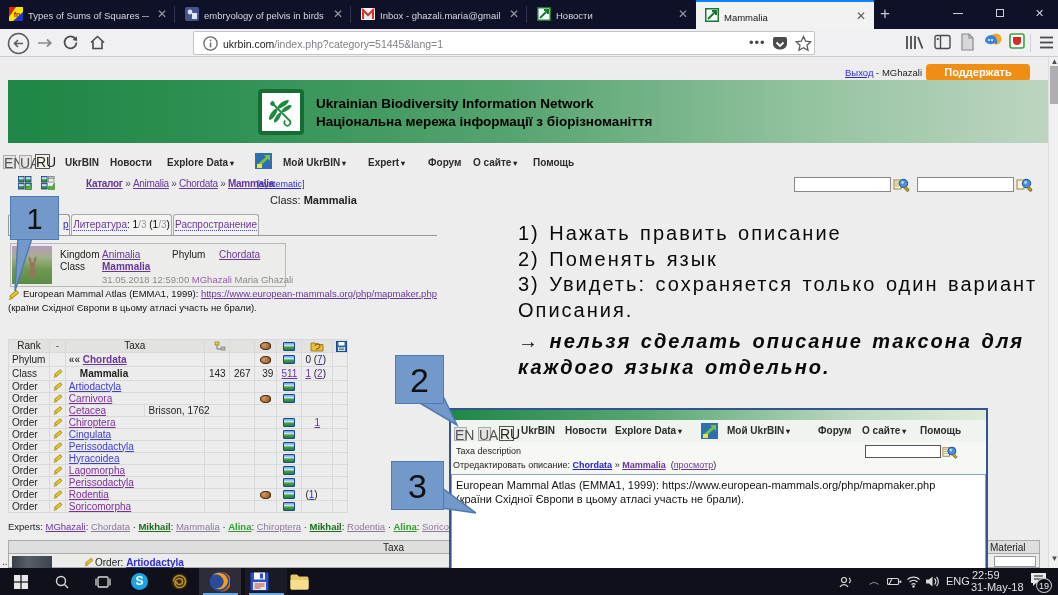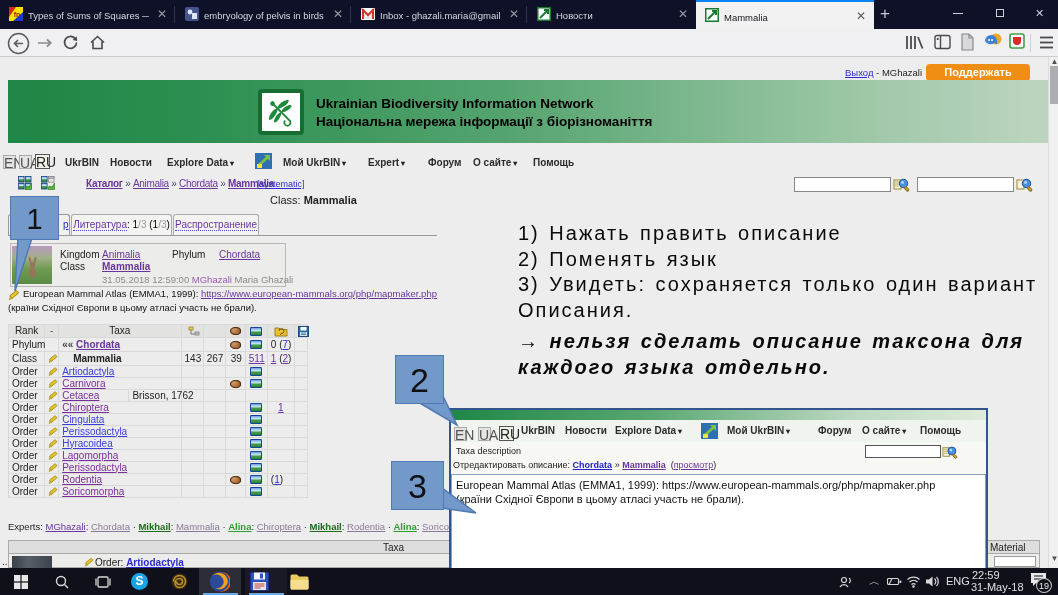--- a/index.html
+++ b/index.html
@@ -28,21 +28,21 @@
 .olink { text-decoration:underline; }
 
 #banner { position:absolute; left:8px; top:23px; width:1040px; height:63px;
   background:linear-gradient(90deg,#1e8646 0%,#2e9052 20%,#55a46f 48%,#96c4a2 78%,#bdd5c0 100%); }
 #logo { position:absolute; left:250px; top:9px; width:46px; height:46px; background:#fff; border:4px solid #166d31; border-radius:4px; }
 
 .lang { position:absolute; display:inline-block; width:13px; height:14px; font-size:14px; font-weight:normal; text-align:right; line-height:15px; color:#555; background:#e4e4e2; border:1px solid #aaa; margin-right:1px; vertical-align:middle;}
 .menu { position:absolute; font-size:10px; font-weight:bold; color:#2b2b2b; }
 .car { font-size:7.5px; color:#222; letter-spacing:-1px; }
 
-#ttab { position:absolute; left:8px; top:267px; width:300px; table-layout:fixed; border-collapse:collapse; font-size:10px; color:#222; background:#ececec; }
+#ttab { position:absolute; left:8px; top:282px; width:340px; table-layout:fixed; border-collapse:collapse; font-size:10px; color:#222; background:#ececec; }
 #ttab td { border:1px solid #d9d9d9; padding:0 3px; height:11px; line-height:10px; font-size:10px; white-space:nowrap; }
 #ttab tr.hd td { background:#e2e2e0; height:13px; }
 #ttab svg, #ttab .pic, #ttab .bug { display:block; margin:0 auto; }
 #ttab tr.r17 td { height:14px; }
 
 .pic { display:inline-block; width:12px; height:9px; background:linear-gradient(180deg,#6aa2e0 0%,#cfe6f5 40%,#44a04c 58%,#2e7e35 100%); border:1px solid #15459a; border-radius:1px; }
 .bug { display:inline-block; width:11px; height:8px; background:radial-gradient(circle at 35% 35%, #cf9a6a 0%, #a96a38 55%, #643516 100%); border-radius:50% 45% 45% 50%; box-shadow:0 0 0 1px #4a2a10 inset; }
 
 .callout { position:absolute; background:#7399cb; border:1.5px solid #4f7ab3; font-size:34px; color:#111; text-align:center; }
 
@@ -127,20 +127,36 @@
     <svg class="navic" style="left:36px;top:6px;" width="18" height="16" viewBox="0 0 18 16">
         <path d="M2 8 H14 M11 4.5 L14.8 8 L11 11.5" stroke="#8a8a8f" stroke-width="1.7" fill="none"></path>
       </svg>
     <svg class="navic" style="left:62px;top:5px;" width="17" height="17" viewBox="0 0 17 17">
         <path d="M13.5 5 A6 6 0 1 0 14.5 8.5" stroke="#4a4a4f" stroke-width="1.7" fill="none"></path>
         <polygon points="14.8,2.2 15.2,7 10.6,6 " fill="#4a4a4f"></polygon>
       </svg>
     <svg class="navic" style="left:89px;top:5px;" width="17" height="17" viewBox="0 0 17 17">
         <path d="M2 8.5 L8.5 2.5 L15 8.5 M4 7.5 V14.5 H13 V7.5" stroke="#4a4a4f" stroke-width="1.6" fill="none"></path>
       </svg>
+    <div id="urlbox">
+      <svg class="abs" style="left:9px;top:4px;" width="15" height="15" viewBox="0 0 15 15">
+          <circle cx="7.5" cy="7.5" r="6.6" fill="none" stroke="#6a6a6f" stroke-width="1.3"></circle>
+          <rect x="6.8" y="6.4" width="1.5" height="5" fill="#6a6a6f"></rect>
+          <rect x="6.8" y="3.6" width="1.5" height="1.6" fill="#6a6a6f"></rect>
+        </svg>
+      <div class="abs" style="left:29px;top:6px;font-size:10.5px;color:#1a1a1a;">ukrbin.com<span style="color:#808085;">/index.php?category=51445&amp;lang=1</span></div>
+      <div class="abs" style="left:555px;top:3px;font-size:13px;color:#4a4a4f;letter-spacing:1px;">•••</div>
+      <svg class="abs" style="left:578px;top:4px;" width="16" height="16" viewBox="0 0 16 16">
+          <path d="M1 3 a2 2 0 0 1 2-2 h10 a2 2 0 0 1 2 2 v5 a7 5.5 0 0 1 -14 0 Z" fill="#4a4a4f"></path>
+          <path d="M4.5 6.5 L8 10 L11.5 6.5" stroke="#fff" stroke-width="1.8" fill="none"></path>
+        </svg>
+      <svg class="abs" style="left:601px;top:3px;" width="17" height="17" viewBox="0 0 17 17">
+          <path d="M8.5 1.5 L10.7 6.2 L15.8 6.8 L12 10.3 L13 15.3 L8.5 12.8 L4 15.3 L5 10.3 L1.2 6.8 L6.3 6.2 Z" fill="none" stroke="#5a5a5f" stroke-width="1.3"></path>
+        </svg>
+    </div>
     <svg class="navic" style="left:905px;top:5px;" width="20" height="17" viewBox="0 0 20 17">
         <g stroke="#4a4a4f" stroke-width="1.8" fill="none">
           <path d="M2 2 V15"></path>
           <path d="M6 2 V15"></path>
           <path d="M10 2 V15"></path>
           <path d="M13 3 L17.5 14.5"></path>
         </g>
       </svg>
     <svg class="navic" style="left:934px;top:5px;" width="17" height="16" viewBox="0 0 17 16">
         <rect x="1" y="1.5" width="15" height="13" rx="2" fill="none" stroke="#4a4a4f" stroke-width="1.4"></rect>

